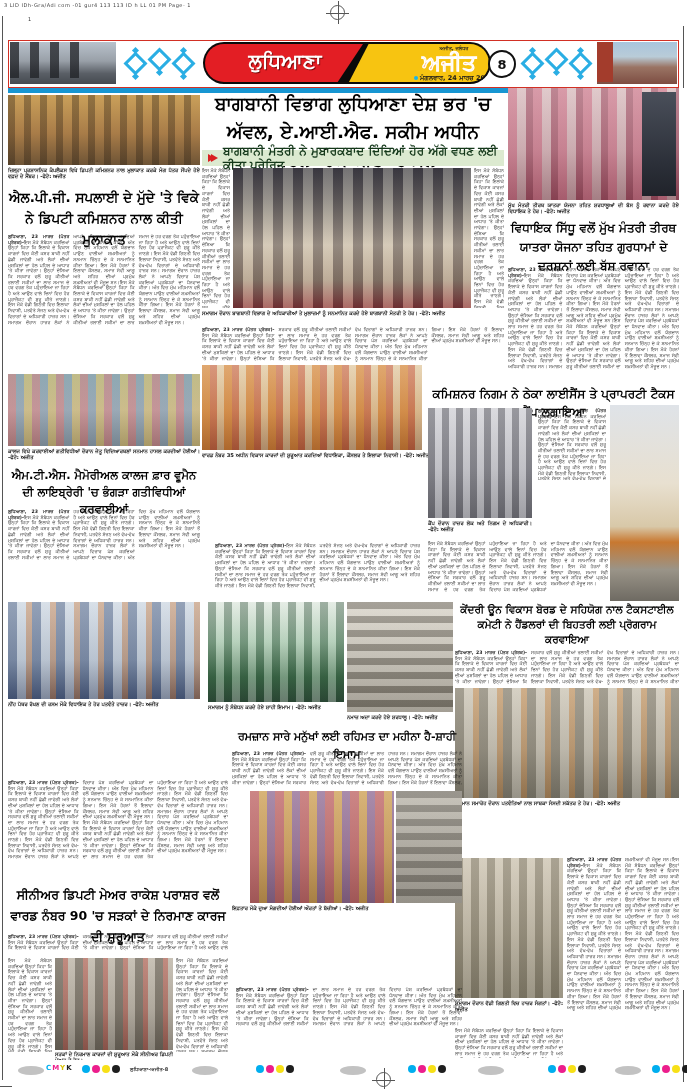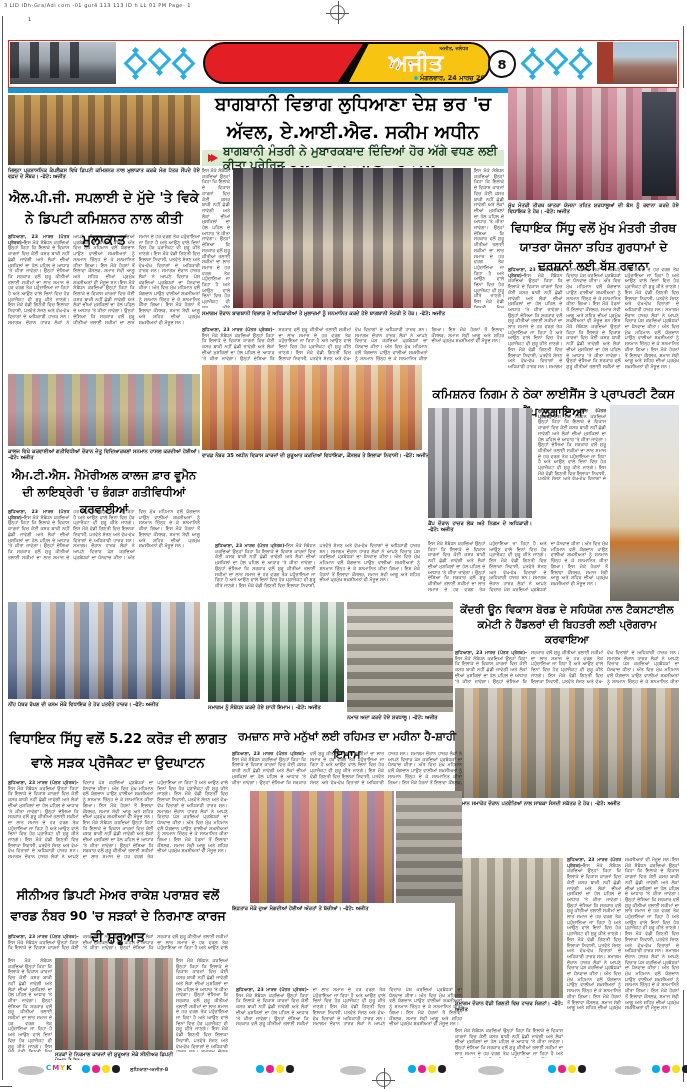--- a/index.html
+++ b/index.html
@@ -18,21 +18,21 @@
   .diamonds{position:absolute;top:1px;height:42px;display:flex;align-items:center;justify-content:center;gap:7px;}
   .dcluster{display:flex;flex-direction:column;align-items:center;gap:2px;}
   .dia{transform:rotate(45deg);}
   .dia.big{width:11px;height:11px;border:3px solid #2aaee4;}
   .dia.small{width:5px;height:5px;background:#2aaee4;}
   .pill{position:absolute;left:194px;top:1px;width:288px;height:42px;background:#0a0a0a;border-radius:21px;overflow:hidden;}
   .pill-red{position:absolute;left:2px;top:2px;width:158px;height:38px;background:#e31e24;border-radius:19px 0 0 19px;clip-path:polygon(0 0,100% 0,84% 100%,0 100%);}
   .pill-yellow{position:absolute;right:2px;top:2px;width:140px;height:38px;background:#f7c411;clip-path:polygon(14% 0,100% 0,100% 100%,0 100%);border-radius:0 19px 19px 0;}
   .edition{position:absolute;left:8px;top:7px;width:148px;text-align:center;font-size:20px;font-weight:bold;color:#fff;text-shadow:1px 1px 0 #7a0c0c;}
   .tagline{position:absolute;left:196px;top:3px;width:110px;text-align:center;font-size:5px;font-weight:bold;color:#222;}
-  .paper{position:absolute;left:186px;top:8px;width:120px;text-align:left;font-size:22px;font-weight:bold;color:#ef4444;-webkit-text-stroke:.5px #ffffff;}
+  .paper{position:absolute;left:186px;top:8px;width:120px;text-align:center;font-size:22px;font-weight:bold;color:#fdba74;-webkit-text-stroke:.5px #ffffff;}
   .dateline-mh{position:absolute;left:186px;top:32px;width:130px;text-align:center;font-size:6.5px;font-weight:bold;color:#1a1a1a;}
   .cyandot{display:inline-block;width:4px;height:4px;border-radius:50%;background:#19b5e8;margin-right:2px;vertical-align:middle;}
   .pagecirc{position:absolute;left:479px;top:9px;width:24px;height:24px;background:#fff;border:2px solid #111;border-radius:50%;display:flex;align-items:center;justify-content:center;font-size:13px;font-weight:bold;color:#111;z-index:3;}
   .bluerule{left:8px;top:88px;width:669px;height:5px;background:#1796d2;}
   
   .hl{position:absolute;font-weight:bold;color:#000;text-align:center;}
   .kicker{position:absolute;background:#dcead0;display:flex;align-items:center;gap:5px;padding:0 6px;box-sizing:border-box;}
   .tri{width:0;height:0;border-top:4px solid transparent;border-bottom:4px solid transparent;border-left:7px solid #d92121;}
   .tri2{margin-left:-4px;}
   .kicker-text{font-size:12px;font-weight:bold;color:#14381a;}
@@ -84,20 +84,21 @@
         </div>
       <div class="dcluster">
           <div class="dia small"></div>
           <div class="dia big"></div>
           <div class="dia small"></div>
         </div>
     </div>
     <div class="pill">
       <div class="pill-red"></div>
       <div class="pill-yellow"></div>
+      <div class="edition">ਲੁਧਿਆਣਾ</div>
       <div class="tagline">ਅਜੀਤ, ਜਲੰਧਰ</div>
       <div class="paper">ਅਜੀਤ</div>
       <div class="dateline-mh"><span class="cyandot"></span><span>ਮੰਗਲਵਾਰ, 24 ਮਾਰਚ 2026</span></div>
     </div>
     <div class="pagecirc">8</div>
     <div class="diamonds" style="left:506px;width:82px;">
       <div class="dcluster">
           <div class="dia small"></div>
           <div class="dia big"></div>
           <div class="dia small"></div>
@@ -172,21 +173,20 @@
   <div class="hl" style="left:455px;top:602px;width:224px;height:44px;font-size:10.5px;line-height:15px;">ਕੇਂਦਰੀ ਊਨ ਵਿਕਾਸ ਬੋਰਡ ਦੇ ਸਹਿਯੋਗ ਨਾਲ ਟੈਕਸਟਾਈਲ ਕਮੇਟੀ ਨੇ ਹੈਂਡਲਰਾਂ ਦੀ ਬਿਹਤਰੀ ਲਈ ਪ੍ਰੋਗਰਾਮ ਕਰਵਾਇਆ</div>
   <div class="body cols3" style="left:455px;top:650px;width:224px;height:36px;"><span class="dl">ਲੁਧਿਆਣਾ, 23 ਮਾਰਚ (ਪੱਤਰ ਪ੍ਰੇਰਕ)-</span><span>ਇਸ ਮੌਕੇ ਸੰਬੋਧਨ ਕਰਦਿਆਂ ਉਨ੍ਹਾਂ ਕਿਹਾ ਕਿ ਇਲਾਕੇ ਦੇ ਵਿਕਾਸ ਕਾਰਜਾਂ ਵਿਚ ਕੋਈ ਕਸਰ ਬਾਕੀ ਨਹੀਂ ਛੱਡੀ ਜਾਵੇਗੀ ਅਤੇ ਲੋਕਾਂ ਦੀਆਂ ਮੁਸ਼ਕਿਲਾਂ ਦਾ ਹੱਲ ਪਹਿਲ ਦੇ ਆਧਾਰ 'ਤੇ ਕੀਤਾ ਜਾਵੇਗਾ। ਉਨ੍ਹਾਂ ਦੱਸਿਆ ਕਿ ਸਰਕਾਰ ਵਲੋਂ ਸ਼ੁਰੂ ਕੀਤੀਆਂ ਭਲਾਈ ਸਕੀਮਾਂ ਦਾ ਲਾਭ ਸਮਾਜ ਦੇ ਹਰ ਵਰਗ ਤੱਕ ਪਹੁੰਚਾਇਆ ਜਾ ਰਿਹਾ ਹੈ ਅਤੇ ਆਉਣ ਵਾਲੇ ਦਿਨਾਂ ਵਿਚ ਹੋਰ ਪ੍ਰਾਜੈਕਟ ਵੀ ਸ਼ੁਰੂ ਕੀਤੇ ਜਾਣਗੇ। ਇਸ ਮੌਕੇ ਵੱਡੀ ਗਿਣਤੀ ਵਿਚ ਇਲਾਕਾ ਨਿਵਾਸੀ, ਪਤਵੰਤੇ ਸੱਜਣ ਅਤੇ ਵੱਖ-ਵੱਖ ਵਿਭਾਗਾਂ ਦੇ ਅਧਿਕਾਰੀ ਹਾਜ਼ਰ ਸਨ। ਸਮਾਗਮ ਦੌਰਾਨ ਹਾਜ਼ਰ ਲੋਕਾਂ ਨੇ ਆਪਣੇ ਵਿਚਾਰ ਪੇਸ਼ ਕਰਦਿਆਂ ਪ੍ਰਬੰਧਕਾਂ ਦਾ ਧੰਨਵਾਦ ਕੀਤਾ। ਅੰਤ ਵਿਚ ਮੁੱਖ ਮਹਿਮਾਨ ਵਲੋਂ ਯੋਗਦਾਨ ਪਾਉਣ ਵਾਲੀਆਂ ਸ਼ਖ਼ਸੀਅਤਾਂ ਨੂੰ ਸਨਮਾਨ ਚਿੰਨ੍ਹ ਦੇ ਕੇ ਸਨਮਾਨਿਤ ਕੀਤਾ ਗਿਆ। ਇਸ ਮੌਕੇ ਹੋਰਨਾਂ ਤੋਂ ਇਲਾਵਾ ਕੌਂਸਲਰ, ਸਮਾਜ ਸੇਵੀ ਆਗੂ ਅਤੇ ਸ਼ਹਿਰ ਦੀਆਂ ਪ੍ਰਮੁੱਖ ਸ਼ਖ਼ਸੀਅਤਾਂ ਵੀ ਮੌਜੂਦ ਸਨ।</span></div>
 
   <div class="ph" style="left:455px;top:688px;width:224px;height:110px;background:repeating-linear-gradient(90deg,rgba(110,106,94,.4) 0 9px,rgba(246,242,232,.3) 9px 18px,rgba(224,130,40,.3) 18px 24px),linear-gradient(180deg,#c8c2b4 0%,#a49e90 55%,#6e6a5e 100%);"></div>
   <div class="cap" style="left:455px;top:800px;width:224px;height:11px;"><span>ਸਨਮਾਨ ਸਮਾਰੋਹ ਦੌਰਾਨ ਪਤਵੰਤਿਆਂ ਨਾਲ ਸਾਬਕਾ ਸੰਸਦੀ ਸਕੱਤਰ ਤੇ ਹੋਰ।</span> <span class="credit">-ਫੋਟੋ: ਅਜੀਤ</span></div>
   <div class="body cols2" style="left:567px;top:857px;width:112px;height:200px;"><span class="dl">ਲੁਧਿਆਣਾ, 23 ਮਾਰਚ (ਪੱਤਰ ਪ੍ਰੇਰਕ)-</span><span>ਇਸ ਮੌਕੇ ਸੰਬੋਧਨ ਕਰਦਿਆਂ ਉਨ੍ਹਾਂ ਕਿਹਾ ਕਿ ਇਲਾਕੇ ਦੇ ਵਿਕਾਸ ਕਾਰਜਾਂ ਵਿਚ ਕੋਈ ਕਸਰ ਬਾਕੀ ਨਹੀਂ ਛੱਡੀ ਜਾਵੇਗੀ ਅਤੇ ਲੋਕਾਂ ਦੀਆਂ ਮੁਸ਼ਕਿਲਾਂ ਦਾ ਹੱਲ ਪਹਿਲ ਦੇ ਆਧਾਰ 'ਤੇ ਕੀਤਾ ਜਾਵੇਗਾ। ਉਨ੍ਹਾਂ ਦੱਸਿਆ ਕਿ ਸਰਕਾਰ ਵਲੋਂ ਸ਼ੁਰੂ ਕੀਤੀਆਂ ਭਲਾਈ ਸਕੀਮਾਂ ਦਾ ਲਾਭ ਸਮਾਜ ਦੇ ਹਰ ਵਰਗ ਤੱਕ ਪਹੁੰਚਾਇਆ ਜਾ ਰਿਹਾ ਹੈ ਅਤੇ ਆਉਣ ਵਾਲੇ ਦਿਨਾਂ ਵਿਚ ਹੋਰ ਪ੍ਰਾਜੈਕਟ ਵੀ ਸ਼ੁਰੂ ਕੀਤੇ ਜਾਣਗੇ। ਇਸ ਮੌਕੇ ਵੱਡੀ ਗਿਣਤੀ ਵਿਚ ਇਲਾਕਾ ਨਿਵਾਸੀ, ਪਤਵੰਤੇ ਸੱਜਣ ਅਤੇ ਵੱਖ-ਵੱਖ ਵਿਭਾਗਾਂ ਦੇ ਅਧਿਕਾਰੀ ਹਾਜ਼ਰ ਸਨ। ਸਮਾਗਮ ਦੌਰਾਨ ਹਾਜ਼ਰ ਲੋਕਾਂ ਨੇ ਆਪਣੇ ਵਿਚਾਰ ਪੇਸ਼ ਕਰਦਿਆਂ ਪ੍ਰਬੰਧਕਾਂ ਦਾ ਧੰਨਵਾਦ ਕੀਤਾ। ਅੰਤ ਵਿਚ ਮੁੱਖ ਮਹਿਮਾਨ ਵਲੋਂ ਯੋਗਦਾਨ ਪਾਉਣ ਵਾਲੀਆਂ ਸ਼ਖ਼ਸੀਅਤਾਂ ਨੂੰ ਸਨਮਾਨ ਚਿੰਨ੍ਹ ਦੇ ਕੇ ਸਨਮਾਨਿਤ ਕੀਤਾ ਗਿਆ। ਇਸ ਮੌਕੇ ਹੋਰਨਾਂ ਤੋਂ ਇਲਾਵਾ ਕੌਂਸਲਰ, ਸਮਾਜ ਸੇਵੀ ਆਗੂ ਅਤੇ ਸ਼ਹਿਰ ਦੀਆਂ ਪ੍ਰਮੁੱਖ ਸ਼ਖ਼ਸੀਅਤਾਂ ਵੀ ਮੌਜੂਦ ਸਨ।</span><span>ਇਸ ਮੌਕੇ ਸੰਬੋਧਨ ਕਰਦਿਆਂ ਉਨ੍ਹਾਂ ਕਿਹਾ ਕਿ ਇਲਾਕੇ ਦੇ ਵਿਕਾਸ ਕਾਰਜਾਂ ਵਿਚ ਕੋਈ ਕਸਰ ਬਾਕੀ ਨਹੀਂ ਛੱਡੀ ਜਾਵੇਗੀ ਅਤੇ ਲੋਕਾਂ ਦੀਆਂ ਮੁਸ਼ਕਿਲਾਂ ਦਾ ਹੱਲ ਪਹਿਲ ਦੇ ਆਧਾਰ 'ਤੇ ਕੀਤਾ ਜਾਵੇਗਾ। ਉਨ੍ਹਾਂ ਦੱਸਿਆ ਕਿ ਸਰਕਾਰ ਵਲੋਂ ਸ਼ੁਰੂ ਕੀਤੀਆਂ ਭਲਾਈ ਸਕੀਮਾਂ ਦਾ ਲਾਭ ਸਮਾਜ ਦੇ ਹਰ ਵਰਗ ਤੱਕ ਪਹੁੰਚਾਇਆ ਜਾ ਰਿਹਾ ਹੈ ਅਤੇ ਆਉਣ ਵਾਲੇ ਦਿਨਾਂ ਵਿਚ ਹੋਰ ਪ੍ਰਾਜੈਕਟ ਵੀ ਸ਼ੁਰੂ ਕੀਤੇ ਜਾਣਗੇ। ਇਸ ਮੌਕੇ ਵੱਡੀ ਗਿਣਤੀ ਵਿਚ ਇਲਾਕਾ ਨਿਵਾਸੀ, ਪਤਵੰਤੇ ਸੱਜਣ ਅਤੇ ਵੱਖ-ਵੱਖ ਵਿਭਾਗਾਂ ਦੇ ਅਧਿਕਾਰੀ ਹਾਜ਼ਰ ਸਨ। ਸਮਾਗਮ ਦੌਰਾਨ ਹਾਜ਼ਰ ਲੋਕਾਂ ਨੇ ਆਪਣੇ ਵਿਚਾਰ ਪੇਸ਼ ਕਰਦਿਆਂ ਪ੍ਰਬੰਧਕਾਂ ਦਾ ਧੰਨਵਾਦ ਕੀਤਾ। ਅੰਤ ਵਿਚ ਮੁੱਖ ਮਹਿਮਾਨ ਵਲੋਂ ਯੋਗਦਾਨ ਪਾਉਣ ਵਾਲੀਆਂ ਸ਼ਖ਼ਸੀਅਤਾਂ ਨੂੰ ਸਨਮਾਨ ਚਿੰਨ੍ਹ ਦੇ ਕੇ ਸਨਮਾਨਿਤ ਕੀਤਾ ਗਿਆ। ਇਸ ਮੌਕੇ ਹੋਰਨਾਂ ਤੋਂ ਇਲਾਵਾ ਕੌਂਸਲਰ, ਸਮਾਜ ਸੇਵੀ ਆਗੂ ਅਤੇ ਸ਼ਹਿਰ ਦੀਆਂ ਪ੍ਰਮੁੱਖ ਸ਼ਖ਼ਸੀਅਤਾਂ ਵੀ ਮੌਜੂਦ ਸਨ।</span></div>
   <div class="ph" style="left:455px;top:858px;width:108px;height:140px;background:repeating-linear-gradient(90deg,rgba(118,112,95,.4) 0 8px,rgba(240,234,220,.3) 8px 16px),linear-gradient(180deg,#ccc4b4 0%,#a29a88 55%,#76705f 100%);"></div>
   <div class="cap" style="left:455px;top:1000px;width:108px;height:24px;"><span>ਸਮਾਗਮ ਦੌਰਾਨ ਵੱਡੀ ਗਿਣਤੀ ਵਿਚ ਹਾਜ਼ਰ ਸੰਗਤਾਂ।</span> <span class="credit">-ਫੋਟੋ: ਅਜੀਤ</span></div>
   <div class="body" style="left:455px;top:1028px;width:108px;height:30px;"><span>ਇਸ ਮੌਕੇ ਸੰਬੋਧਨ ਕਰਦਿਆਂ ਉਨ੍ਹਾਂ ਕਿਹਾ ਕਿ ਇਲਾਕੇ ਦੇ ਵਿਕਾਸ ਕਾਰਜਾਂ ਵਿਚ ਕੋਈ ਕਸਰ ਬਾਕੀ ਨਹੀਂ ਛੱਡੀ ਜਾਵੇਗੀ ਅਤੇ ਲੋਕਾਂ ਦੀਆਂ ਮੁਸ਼ਕਿਲਾਂ ਦਾ ਹੱਲ ਪਹਿਲ ਦੇ ਆਧਾਰ 'ਤੇ ਕੀਤਾ ਜਾਵੇਗਾ। ਉਨ੍ਹਾਂ ਦੱਸਿਆ ਕਿ ਸਰਕਾਰ ਵਲੋਂ ਸ਼ੁਰੂ ਕੀਤੀਆਂ ਭਲਾਈ ਸਕੀਮਾਂ ਦਾ ਲਾਭ ਸਮਾਜ ਦੇ ਹਰ ਵਰਗ ਤੱਕ ਪਹੁੰਚਾਇਆ ਜਾ ਰਿਹਾ ਹੈ ਅਤੇ ਆਉਣ ਵਾਲੇ ਦਿਨਾਂ ਵਿਚ ਹੋਰ ਪ੍ਰਾਜੈਕਟ ਵੀ ਸ਼ੁਰੂ ਕੀਤੇ ਜਾਣਗੇ। ਇਸ ਮੌਕੇ ਵੱਡੀ ਗਿਣਤੀ ਵਿਚ ਇਲਾਕਾ ਨਿਵਾਸੀ, ਪਤਵੰਤੇ ਸੱਜਣ ਅਤੇ ਵੱਖ-ਵੱਖ ਵਿਭਾਗਾਂ ਦੇ ਅਧਿਕਾਰੀ ਹਾਜ਼ਰ ਸਨ। ਸਮਾਗਮ ਦੌਰਾਨ ਹਾਜ਼ਰ ਲੋਕਾਂ ਨੇ ਆਪਣੇ ਵਿਚਾਰ ਪੇਸ਼ ਕਰਦਿਆਂ ਪ੍ਰਬੰਧਕਾਂ ਦਾ ਧੰਨਵਾਦ ਕੀਤਾ। ਅੰਤ ਵਿਚ ਮੁੱਖ ਮਹਿਮਾਨ ਵਲੋਂ ਯੋਗਦਾਨ ਪਾਉਣ ਵਾਲੀਆਂ ਸ਼ਖ਼ਸੀਅਤਾਂ ਨੂੰ ਸਨਮਾਨ ਚਿੰਨ੍ਹ ਦੇ ਕੇ ਸਨਮਾਨਿਤ ਕੀਤਾ ਗਿਆ। ਇਸ ਮੌਕੇ ਹੋਰਨਾਂ ਤੋਂ ਇਲਾਵਾ ਕੌਂਸਲਰ, ਸਮਾਜ ਸੇਵੀ ਆਗੂ ਅਤੇ ਸ਼ਹਿਰ ਦੀਆਂ ਪ੍ਰਮੁੱਖ ਸ਼ਖ਼ਸੀਅਤਾਂ ਵੀ ਮੌਜੂਦ ਸਨ।</span></div>
 
-  <div class="hl" style="left:8px;top:726px;width:220px;height:50px;font-size:13.5px;line-height:24px;">ਵਿਧਾਇਕ ਸਿੱਧੂ ਵਲੋਂ 5.22 ਕਰੋੜ ਦੀ ਲਾਗਤ ਵਾਲੇ ਸੜਕ ਪ੍ਰੋਜੈਕਟ ਦਾ ਉਦਘਾਟਨ</div>
   <div class="body cols3" style="left:8px;top:780px;width:220px;height:100px;"><span class="dl">ਲੁਧਿਆਣਾ, 23 ਮਾਰਚ (ਪੱਤਰ ਪ੍ਰੇਰਕ)-</span><span>ਇਸ ਮੌਕੇ ਸੰਬੋਧਨ ਕਰਦਿਆਂ ਉਨ੍ਹਾਂ ਕਿਹਾ ਕਿ ਇਲਾਕੇ ਦੇ ਵਿਕਾਸ ਕਾਰਜਾਂ ਵਿਚ ਕੋਈ ਕਸਰ ਬਾਕੀ ਨਹੀਂ ਛੱਡੀ ਜਾਵੇਗੀ ਅਤੇ ਲੋਕਾਂ ਦੀਆਂ ਮੁਸ਼ਕਿਲਾਂ ਦਾ ਹੱਲ ਪਹਿਲ ਦੇ ਆਧਾਰ 'ਤੇ ਕੀਤਾ ਜਾਵੇਗਾ। ਉਨ੍ਹਾਂ ਦੱਸਿਆ ਕਿ ਸਰਕਾਰ ਵਲੋਂ ਸ਼ੁਰੂ ਕੀਤੀਆਂ ਭਲਾਈ ਸਕੀਮਾਂ ਦਾ ਲਾਭ ਸਮਾਜ ਦੇ ਹਰ ਵਰਗ ਤੱਕ ਪਹੁੰਚਾਇਆ ਜਾ ਰਿਹਾ ਹੈ ਅਤੇ ਆਉਣ ਵਾਲੇ ਦਿਨਾਂ ਵਿਚ ਹੋਰ ਪ੍ਰਾਜੈਕਟ ਵੀ ਸ਼ੁਰੂ ਕੀਤੇ ਜਾਣਗੇ। ਇਸ ਮੌਕੇ ਵੱਡੀ ਗਿਣਤੀ ਵਿਚ ਇਲਾਕਾ ਨਿਵਾਸੀ, ਪਤਵੰਤੇ ਸੱਜਣ ਅਤੇ ਵੱਖ-ਵੱਖ ਵਿਭਾਗਾਂ ਦੇ ਅਧਿਕਾਰੀ ਹਾਜ਼ਰ ਸਨ। ਸਮਾਗਮ ਦੌਰਾਨ ਹਾਜ਼ਰ ਲੋਕਾਂ ਨੇ ਆਪਣੇ ਵਿਚਾਰ ਪੇਸ਼ ਕਰਦਿਆਂ ਪ੍ਰਬੰਧਕਾਂ ਦਾ ਧੰਨਵਾਦ ਕੀਤਾ। ਅੰਤ ਵਿਚ ਮੁੱਖ ਮਹਿਮਾਨ ਵਲੋਂ ਯੋਗਦਾਨ ਪਾਉਣ ਵਾਲੀਆਂ ਸ਼ਖ਼ਸੀਅਤਾਂ ਨੂੰ ਸਨਮਾਨ ਚਿੰਨ੍ਹ ਦੇ ਕੇ ਸਨਮਾਨਿਤ ਕੀਤਾ ਗਿਆ। ਇਸ ਮੌਕੇ ਹੋਰਨਾਂ ਤੋਂ ਇਲਾਵਾ ਕੌਂਸਲਰ, ਸਮਾਜ ਸੇਵੀ ਆਗੂ ਅਤੇ ਸ਼ਹਿਰ ਦੀਆਂ ਪ੍ਰਮੁੱਖ ਸ਼ਖ਼ਸੀਅਤਾਂ ਵੀ ਮੌਜੂਦ ਸਨ।</span><span>ਇਸ ਮੌਕੇ ਸੰਬੋਧਨ ਕਰਦਿਆਂ ਉਨ੍ਹਾਂ ਕਿਹਾ ਕਿ ਇਲਾਕੇ ਦੇ ਵਿਕਾਸ ਕਾਰਜਾਂ ਵਿਚ ਕੋਈ ਕਸਰ ਬਾਕੀ ਨਹੀਂ ਛੱਡੀ ਜਾਵੇਗੀ ਅਤੇ ਲੋਕਾਂ ਦੀਆਂ ਮੁਸ਼ਕਿਲਾਂ ਦਾ ਹੱਲ ਪਹਿਲ ਦੇ ਆਧਾਰ 'ਤੇ ਕੀਤਾ ਜਾਵੇਗਾ। ਉਨ੍ਹਾਂ ਦੱਸਿਆ ਕਿ ਸਰਕਾਰ ਵਲੋਂ ਸ਼ੁਰੂ ਕੀਤੀਆਂ ਭਲਾਈ ਸਕੀਮਾਂ ਦਾ ਲਾਭ ਸਮਾਜ ਦੇ ਹਰ ਵਰਗ ਤੱਕ ਪਹੁੰਚਾਇਆ ਜਾ ਰਿਹਾ ਹੈ ਅਤੇ ਆਉਣ ਵਾਲੇ ਦਿਨਾਂ ਵਿਚ ਹੋਰ ਪ੍ਰਾਜੈਕਟ ਵੀ ਸ਼ੁਰੂ ਕੀਤੇ ਜਾਣਗੇ। ਇਸ ਮੌਕੇ ਵੱਡੀ ਗਿਣਤੀ ਵਿਚ ਇਲਾਕਾ ਨਿਵਾਸੀ, ਪਤਵੰਤੇ ਸੱਜਣ ਅਤੇ ਵੱਖ-ਵੱਖ ਵਿਭਾਗਾਂ ਦੇ ਅਧਿਕਾਰੀ ਹਾਜ਼ਰ ਸਨ। ਸਮਾਗਮ ਦੌਰਾਨ ਹਾਜ਼ਰ ਲੋਕਾਂ ਨੇ ਆਪਣੇ ਵਿਚਾਰ ਪੇਸ਼ ਕਰਦਿਆਂ ਪ੍ਰਬੰਧਕਾਂ ਦਾ ਧੰਨਵਾਦ ਕੀਤਾ। ਅੰਤ ਵਿਚ ਮੁੱਖ ਮਹਿਮਾਨ ਵਲੋਂ ਯੋਗਦਾਨ ਪਾਉਣ ਵਾਲੀਆਂ ਸ਼ਖ਼ਸੀਅਤਾਂ ਨੂੰ ਸਨਮਾਨ ਚਿੰਨ੍ਹ ਦੇ ਕੇ ਸਨਮਾਨਿਤ ਕੀਤਾ ਗਿਆ। ਇਸ ਮੌਕੇ ਹੋਰਨਾਂ ਤੋਂ ਇਲਾਵਾ ਕੌਂਸਲਰ, ਸਮਾਜ ਸੇਵੀ ਆਗੂ ਅਤੇ ਸ਼ਹਿਰ ਦੀਆਂ ਪ੍ਰਮੁੱਖ ਸ਼ਖ਼ਸੀਅਤਾਂ ਵੀ ਮੌਜੂਦ ਸਨ।</span></div>
 
   <div class="hl" style="left:232px;top:728px;width:230px;height:20px;font-size:11px;line-height:18px;">ਰਮਜ਼ਾਨ ਸਾਰੇ ਮਨੁੱਖਾਂ ਲਈ ਰਹਿਮਤ ਦਾ ਮਹੀਨਾ ਹੈ-ਸ਼ਾਹੀ ਇਮਾਮ</div>
   <div class="body cols3" style="left:232px;top:751px;width:230px;height:38px;"><span class="dl">ਲੁਧਿਆਣਾ, 23 ਮਾਰਚ (ਪੱਤਰ ਪ੍ਰੇਰਕ)-</span><span>ਇਸ ਮੌਕੇ ਸੰਬੋਧਨ ਕਰਦਿਆਂ ਉਨ੍ਹਾਂ ਕਿਹਾ ਕਿ ਇਲਾਕੇ ਦੇ ਵਿਕਾਸ ਕਾਰਜਾਂ ਵਿਚ ਕੋਈ ਕਸਰ ਬਾਕੀ ਨਹੀਂ ਛੱਡੀ ਜਾਵੇਗੀ ਅਤੇ ਲੋਕਾਂ ਦੀਆਂ ਮੁਸ਼ਕਿਲਾਂ ਦਾ ਹੱਲ ਪਹਿਲ ਦੇ ਆਧਾਰ 'ਤੇ ਕੀਤਾ ਜਾਵੇਗਾ। ਉਨ੍ਹਾਂ ਦੱਸਿਆ ਕਿ ਸਰਕਾਰ ਵਲੋਂ ਸ਼ੁਰੂ ਕੀਤੀਆਂ ਭਲਾਈ ਸਕੀਮਾਂ ਦਾ ਲਾਭ ਸਮਾਜ ਦੇ ਹਰ ਵਰਗ ਤੱਕ ਪਹੁੰਚਾਇਆ ਜਾ ਰਿਹਾ ਹੈ ਅਤੇ ਆਉਣ ਵਾਲੇ ਦਿਨਾਂ ਵਿਚ ਹੋਰ ਪ੍ਰਾਜੈਕਟ ਵੀ ਸ਼ੁਰੂ ਕੀਤੇ ਜਾਣਗੇ। ਇਸ ਮੌਕੇ ਵੱਡੀ ਗਿਣਤੀ ਵਿਚ ਇਲਾਕਾ ਨਿਵਾਸੀ, ਪਤਵੰਤੇ ਸੱਜਣ ਅਤੇ ਵੱਖ-ਵੱਖ ਵਿਭਾਗਾਂ ਦੇ ਅਧਿਕਾਰੀ ਹਾਜ਼ਰ ਸਨ। ਸਮਾਗਮ ਦੌਰਾਨ ਹਾਜ਼ਰ ਲੋਕਾਂ ਨੇ ਆਪਣੇ ਵਿਚਾਰ ਪੇਸ਼ ਕਰਦਿਆਂ ਪ੍ਰਬੰਧਕਾਂ ਦਾ ਧੰਨਵਾਦ ਕੀਤਾ। ਅੰਤ ਵਿਚ ਮੁੱਖ ਮਹਿਮਾਨ ਵਲੋਂ ਯੋਗਦਾਨ ਪਾਉਣ ਵਾਲੀਆਂ ਸ਼ਖ਼ਸੀਅਤਾਂ ਨੂੰ ਸਨਮਾਨ ਚਿੰਨ੍ਹ ਦੇ ਕੇ ਸਨਮਾਨਿਤ ਕੀਤਾ ਗਿਆ। ਇਸ ਮੌਕੇ ਹੋਰਨਾਂ ਤੋਂ ਇਲਾਵਾ ਕੌਂਸਲਰ, ਸਮਾਜ ਸੇਵੀ ਆਗੂ ਅਤੇ ਸ਼ਹਿਰ ਦੀਆਂ ਪ੍ਰਮੁੱਖ ਸ਼ਖ਼ਸੀਅਤਾਂ ਵੀ ਮੌਜੂਦ ਸਨ।</span></div>
   <div class="ph" style="left:250px;top:791px;width:144px;height:112px;background:repeating-linear-gradient(90deg,rgba(192,72,88,.5) 0 9px,rgba(216,160,48,.45) 9px 17px,rgba(112,72,160,.45) 17px 25px),linear-gradient(180deg,#d8c4b4 0%,#b89a8a 55%,#7e6454 100%);"></div>
   <div class="ph" style="left:396px;top:791px;width:66px;height:112px;background:repeating-linear-gradient(180deg,rgba(110,106,98,.4) 0 7px,rgba(238,234,224,.3) 7px 14px),linear-gradient(180deg,#b8b4ac 0%,#918d84 55%,#6e6a62 100%);"></div>
   <div class="cap" style="left:232px;top:905px;width:230px;height:16px;"><span>ਇਫ਼ਤਾਰ ਮੌਕੇ ਦੁਆ ਮੰਗਦੀਆਂ ਹੋਈਆਂ ਔਰਤਾਂ ਤੇ ਬੱਚੀਆਂ।</span> <span class="credit">-ਫੋਟੋ: ਅਜੀਤ</span></div>
 
   <div class="hl" style="left:8px;top:884px;width:220px;height:48px;font-size:12.5px;line-height:21px;">ਸੀਨੀਅਰ ਡਿਪਟੀ ਮੇਅਰ ਰਾਕੇਸ਼ ਪਰਾਸ਼ਰ ਵਲੋਂ ਵਾਰਡ ਨੰਬਰ 90 'ਚ ਸੜਕਾਂ ਦੇ ਨਿਰਮਾਣ ਕਾਰਜ ਦੀ ਸ਼ੁਰੂਆਤ</div>
   <div class="body cols3" style="left:8px;top:934px;width:220px;height:22px;"><span class="dl">ਲੁਧਿਆਣਾ, 23 ਮਾਰਚ (ਪੱਤਰ ਪ੍ਰੇਰਕ)-</span><span>ਇਸ ਮੌਕੇ ਸੰਬੋਧਨ ਕਰਦਿਆਂ ਉਨ੍ਹਾਂ ਕਿਹਾ ਕਿ ਇਲਾਕੇ ਦੇ ਵਿਕਾਸ ਕਾਰਜਾਂ ਵਿਚ ਕੋਈ ਕਸਰ ਬਾਕੀ ਨਹੀਂ ਛੱਡੀ ਜਾਵੇਗੀ ਅਤੇ ਲੋਕਾਂ ਦੀਆਂ ਮੁਸ਼ਕਿਲਾਂ ਦਾ ਹੱਲ ਪਹਿਲ ਦੇ ਆਧਾਰ 'ਤੇ ਕੀਤਾ ਜਾਵੇਗਾ। ਉਨ੍ਹਾਂ ਦੱਸਿਆ ਕਿ ਸਰਕਾਰ ਵਲੋਂ ਸ਼ੁਰੂ ਕੀਤੀਆਂ ਭਲਾਈ ਸਕੀਮਾਂ ਦਾ ਲਾਭ ਸਮਾਜ ਦੇ ਹਰ ਵਰਗ ਤੱਕ ਪਹੁੰਚਾਇਆ ਜਾ ਰਿਹਾ ਹੈ ਅਤੇ ਆਉਣ ਵਾਲੇ ਦਿਨਾਂ ਵਿਚ ਹੋਰ ਪ੍ਰਾਜੈਕਟ ਵੀ ਸ਼ੁਰੂ ਕੀਤੇ ਜਾਣਗੇ। ਇਸ ਮੌਕੇ ਵੱਡੀ ਗਿਣਤੀ ਵਿਚ ਇਲਾਕਾ ਨਿਵਾਸੀ, ਪਤਵੰਤੇ ਸੱਜਣ ਅਤੇ ਵੱਖ-ਵੱਖ ਵਿਭਾਗਾਂ ਦੇ ਅਧਿਕਾਰੀ ਹਾਜ਼ਰ ਸਨ। ਸਮਾਗਮ ਦੌਰਾਨ ਹਾਜ਼ਰ ਲੋਕਾਂ ਨੇ ਆਪਣੇ ਵਿਚਾਰ ਪੇਸ਼ ਕਰਦਿਆਂ ਪ੍ਰਬੰਧਕਾਂ ਦਾ ਧੰਨਵਾਦ ਕੀਤਾ। ਅੰਤ ਵਿਚ ਮੁੱਖ ਮਹਿਮਾਨ ਵਲੋਂ ਯੋਗਦਾਨ ਪਾਉਣ ਵਾਲੀਆਂ ਸ਼ਖ਼ਸੀਅਤਾਂ ਨੂੰ ਸਨਮਾਨ ਚਿੰਨ੍ਹ ਦੇ ਕੇ ਸਨਮਾਨਿਤ ਕੀਤਾ ਗਿਆ। ਇਸ ਮੌਕੇ ਹੋਰਨਾਂ ਤੋਂ ਇਲਾਵਾ ਕੌਂਸਲਰ, ਸਮਾਜ ਸੇਵੀ ਆਗੂ ਅਤੇ ਸ਼ਹਿਰ ਦੀਆਂ ਪ੍ਰਮੁੱਖ ਸ਼ਖ਼ਸੀਅਤਾਂ ਵੀ ਮੌਜੂਦ ਸਨ।</span></div>

